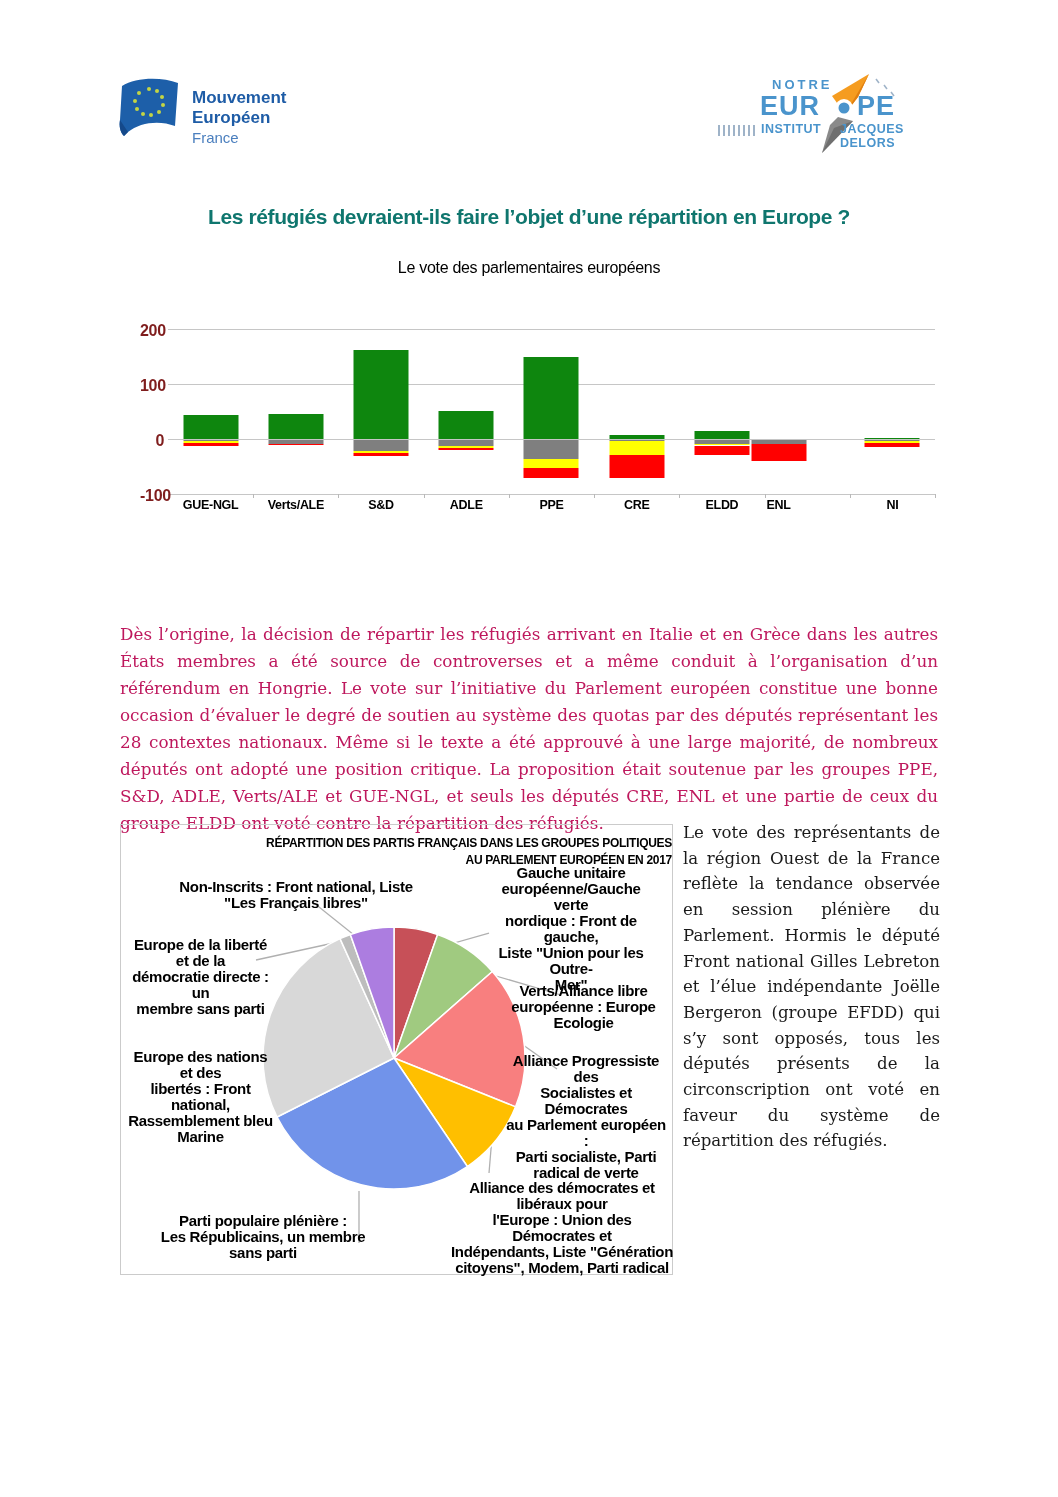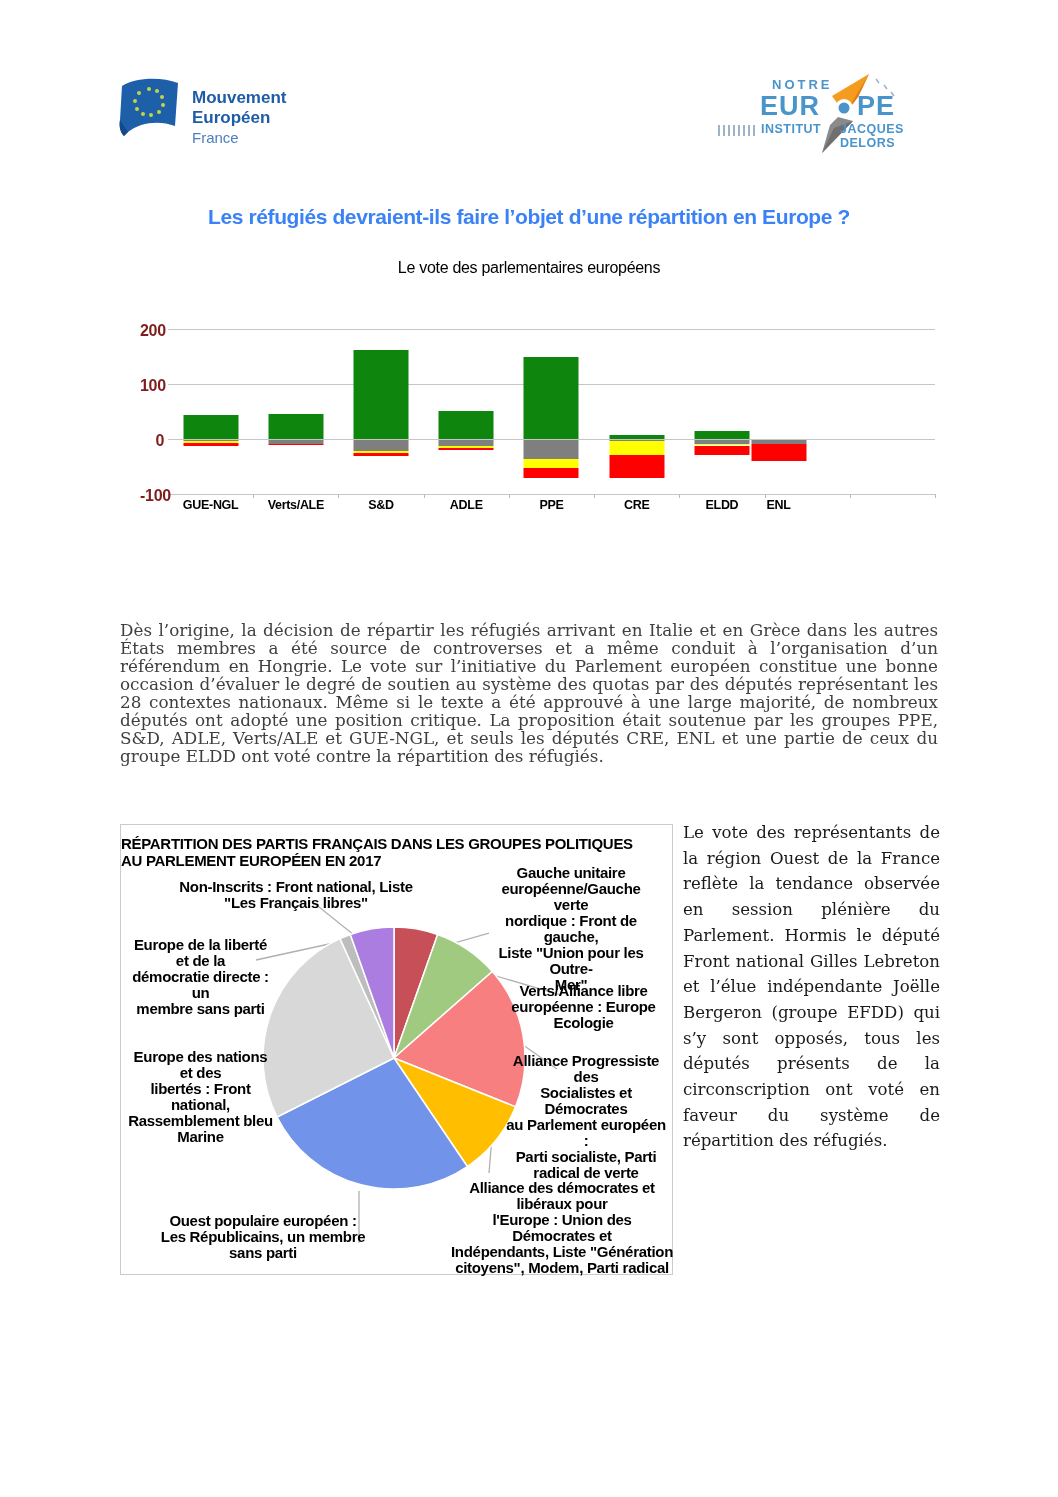--- a/index.html
+++ b/index.html
@@ -21,21 +21,21 @@
   .logo-right .nr-eur{position:absolute;left:46px;top:18px;font-size:27px;font-weight:bold;color:#4a94cc;letter-spacing:1px;}
   .logo-right .nr-pe{position:absolute;left:143px;top:18px;font-size:27px;font-weight:bold;color:#4a94cc;letter-spacing:1px;}
   .logo-right .nr-bars{position:absolute;left:4px;top:52px;width:38px;height:11px;
       background:repeating-linear-gradient(90deg,#9fb3c8 0 2px,transparent 2px 5px);}
   .logo-right .nr-inst{position:absolute;left:47px;top:49px;font-size:12.5px;font-weight:bold;color:#4a94cc;letter-spacing:0.5px;}
   .logo-right .nr-jd{position:absolute;left:126px;top:49px;font-size:12.5px;font-weight:bold;color:#4a94cc;letter-spacing:0.5px;}
   .logo-right svg{position:absolute;left:0;top:0;}
 
   
   .doc-title{position:absolute;left:0;top:205px;width:1058px;text-align:center;
-      font-size:21px;font-weight:800;letter-spacing:-0.4px;color:#3b82f6;}
+      font-size:21px;font-weight:800;letter-spacing:-0.4px;color:#0f766e;}
   .doc-subtitle{position:absolute;left:0;top:259px;width:1058px;text-align:center;
       font-size:16px;font-weight:500;letter-spacing:-0.3px;color:#000;}
 
   
   .barchart{position:absolute;left:140px;top:316px;width:795px;height:205px;}
   .ylab{position:absolute;left:0;width:24px;text-align:right;font-size:16px;font-weight:600;
       letter-spacing:-0.3px;color:#7f1d1d;}
   .plot{position:absolute;left:28px;top:0;width:767px;height:205px;}
   .gridline{position:absolute;left:0;width:100%;height:1px;background:#c6c6c6;}
   .tick{position:absolute;width:1px;height:4px;background:#b9b9b9;top:178px;}
@@ -45,27 +45,27 @@
       font-weight:700;letter-spacing:-0.3px;color:#000;}
 
   .legend{position:absolute;left:50%;top:541px;transform:translateX(-50%);
       border:1px solid #7d7d7d;background:#fff;padding:4px 10px;display:flex;gap:12px;align-items:center;}
   .legend-item{display:flex;align-items:center;gap:5px;font-size:12.5px;font-weight:700;
       letter-spacing:-0.3px;white-space:nowrap;}
   .legend-swatch{width:15px;height:10px;display:inline-block;}
 
   
   .para-main{position:absolute;left:120px;top:621px;width:818px;font-size:16.8px;
-      line-height:18px;text-align:justify;color:#404040;}
+      line-height:27px;text-align:justify;color:#be185d;}
   .para-side{position:absolute;left:683px;top:820px;width:257px;font-size:16.6px;
       line-height:25.7px;text-align:justify;color:#1a1a1a;}
 
   
   .piebox{position:absolute;left:120px;top:824px;width:551px;height:449px;border:1px solid #cbcbcb;}
-  .pie-title{position:absolute;left:0;top:10px;width:100%;text-align:left;font-size:15px;
+  .pie-title{position:absolute;left:0;top:10px;width:100%;text-align:right;font-size:12px;
       font-weight:800;letter-spacing:-0.3px;line-height:17px;color:#000;}
   .pie-svg{position:absolute;left:0;top:0;}
   .pie-label{position:absolute;text-align:center;font-size:15px;font-weight:600;
       letter-spacing:-0.3px;line-height:16px;color:#000;}
 </style>
 </head>
 <body>
 
 <div class="page">
 
@@ -177,20 +177,27 @@
           <div class="bar-seg" style="background: rgb(14, 134, 14); top: 114.75px; height: 8.25px;"></div>
           <div class="bar-seg" style="background: rgb(127, 127, 127); top: 124px; height: 4.4px;"></div>
           <div class="bar-seg" style="background: rgb(255, 255, 0); top: 128.4px; height: 1.1px;"></div>
           <div class="bar-seg" style="background: rgb(255, 0, 0); top: 129.5px; height: 9.9px;"></div>
           <div class="cat-lab cond">ELDD</div>
         </div>
         <div class="bar-slot" style="left: 568px; width: 85.2222px;">
           <div class="bar-seg" style="background: rgb(127, 127, 127); top: 124px; height: 3.85px;"></div>
           <div class="bar-seg" style="background: rgb(255, 0, 0); top: 127.85px; height: 17.6px;"></div>
           <div class="cat-lab cond">ENL</div>
+        </div>
+        <div class="bar-slot" style="left: 681.778px; width: 85.2222px;">
+          <div class="bar-seg" style="background: rgb(14, 134, 14); top: 122.45px; height: 0.55px;"></div>
+          <div class="bar-seg" style="background: rgb(127, 127, 127); top: 124px; height: 1.1px;"></div>
+          <div class="bar-seg" style="background: rgb(255, 255, 0); top: 125.1px; height: 2.2px;"></div>
+          <div class="bar-seg" style="background: rgb(255, 0, 0); top: 127.3px; height: 3.3px;"></div>
+          <div class="cat-lab cond">NI</div>
         </div>
       </div>
     <div id="ylabs">
         <div class="ylab cond" style="top: 6px;">200</div>
         <div class="ylab cond" style="top: 61px;">100</div>
         <div class="ylab cond" style="top: 116px;">0</div>
         <div class="ylab cond" style="top: 171px;">-100</div>
       </div>
   </div>
 
@@ -239,21 +246,21 @@
           <div>Parti socialiste, Parti</div>
           <div>radical de verte</div>
         </div>
         <div class="pie-label cond" style="left: 330px; top: 355px; width: 222px;">
           <div>Alliance des démocrates et libéraux pour</div>
           <div>l'Europe : Union des Démocrates et</div>
           <div>Indépendants, Liste "Génération</div>
           <div>citoyens", Modem, Parti radical</div>
         </div>
         <div class="pie-label cond" style="left: 32px; top: 388px; width: 220px;">
-          <div>Ouest populaire européen :</div>
+          <div>Parti populaire plénière :</div>
           <div>Les Républicains, un membre sans parti</div>
         </div>
         <div class="pie-label cond" style="left: 7px; top: 224px; width: 145px;">
           <div>Europe des nations et des</div>
           <div>libertés : Front national,</div>
           <div>Rassemblement bleu</div>
           <div>Marine</div>
         </div>
         <div class="pie-label cond" style="left: 7px; top: 112px; width: 145px;">
           <div>Europe de la liberté et de la</div>

